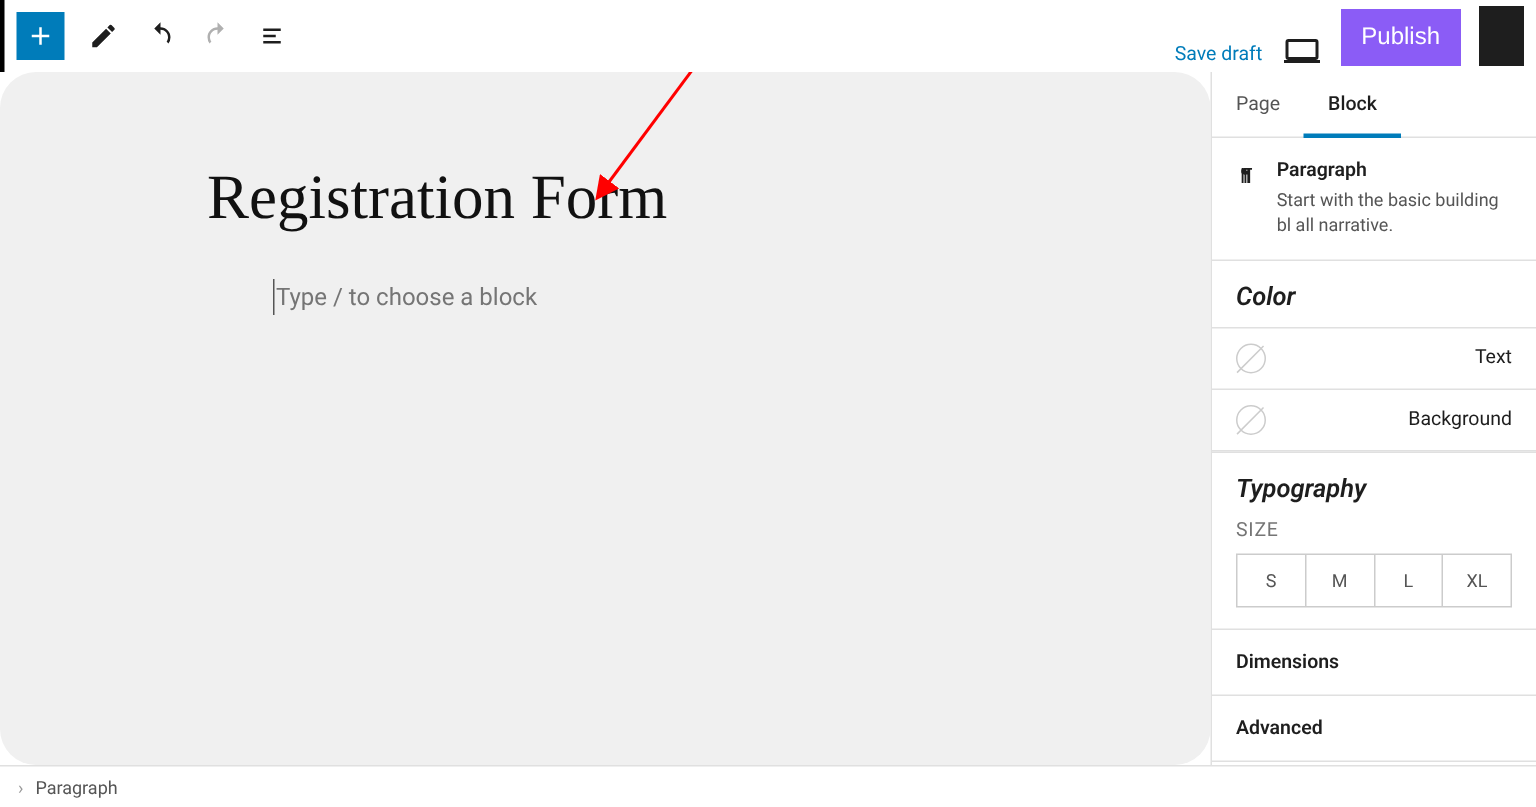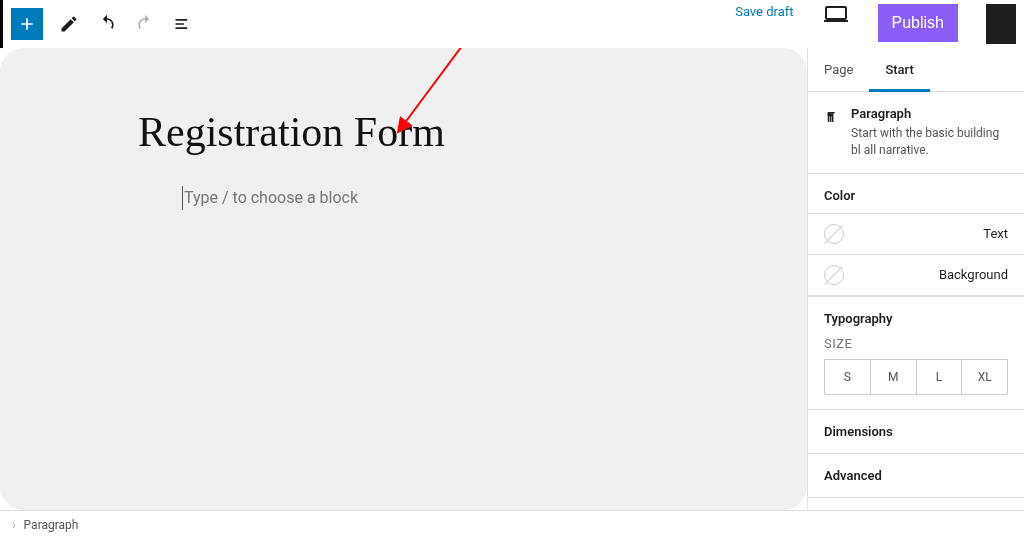--- a/index.html
+++ b/index.html
@@ -35,21 +35,21 @@
   .add-btn svg { fill: #fff; }
   .icon-btn {
     width: 36px; height: 36px;
     display: flex; align-items: center; justify-content: center;
     cursor: pointer;
     color: #1e1e1e;
   }
   .icon-btn.disabled { color: #b0b0b0; cursor: default; }
   .toolbar-right {
     margin-left: auto;
-    display: flex; align-items: flex-start; gap: 28px;
+    display: flex; align-items: flex-end; gap: 12px;
     padding-right: 0;
   }
   .save-draft { color: #007cba; cursor: pointer; font-size: 13px; }
   .preview-btn {
     width: 28px; height: 20px;
     display: flex; align-items: center; justify-content: center;
   }
   .publish-btn {
     background: #8b5cf6; color: #fff;
     padding: 10px 14px; font-size: 16px;
@@ -128,21 +128,21 @@
     border-bottom: 3px solid #007cba;
     margin-bottom: -1px;
   }
   .panel-section {
     padding: 14px 16px;
     border-bottom: 1px solid #e0e0e0;
   }
   .block-info { display: flex; gap: 12px; align-items: flex-start; }
   .block-info-text .block-name { font-weight: 600; margin-bottom: 4px; font-size: 13px; }
   .block-info-text .block-desc { color: #555; font-size: 12px; line-height: 1.4; }
-  .section-title { font-weight: 600; font-size: 13px; margin-bottom: 10px; }
+  .section-title { font-weight: 600; font-size: 17px; margin-bottom: 10px; font-style: italic; }
   .color-row {
     border: 1px solid #e0e0e0;
     border-left: none;
     border-right: none;
     margin: 0 -16px;
   }
   .color-item {
     display: flex; align-items: center; gap: 10px;
     padding: 10px 16px;
     border-bottom: 1px solid #e0e0e0;
@@ -252,21 +252,21 @@
     </svg>
     <div class="editor-content">
       <h1 class="page-title">Registration Form</h1>
       <div class="block-placeholder">Type / to choose a block</div>
     </div>
   </div>
 
   <div class="sidebar">
     <div class="tabs">
       <div class="tab">Page</div>
-      <div class="tab active">Start</div>
+      <div class="tab active">Block</div>
     </div>
     <div class="panel-section">
       <div class="block-info">
         <svg width="22" height="22" viewBox="0 0 24 24" fill="#1e1e1e">
             <path d="M10 4v3h2.21c1.1 0 2 .9 2 2s-.9 2-2 2H10v9H8V4h2zm6 0v16h-2V4h2z" transform="scale(-1,1) translate(-22,0)"></path>
             <path d="M9 4h8v2h-2v14h-2V6h-2v14H9V11a3.5 3.5 0 0 1 0-7z"></path>
           </svg>
         <div class="block-info-text">
           <div class="block-name">Paragraph</div>
           <div class="block-desc">Start with the basic building bl all narrative.</div>

